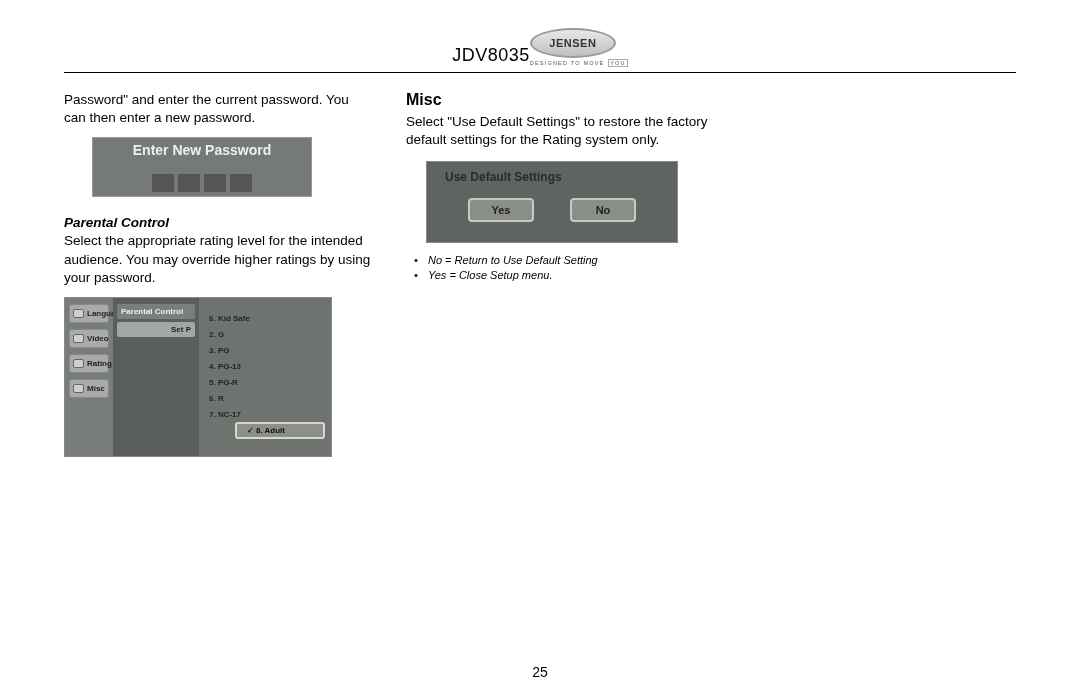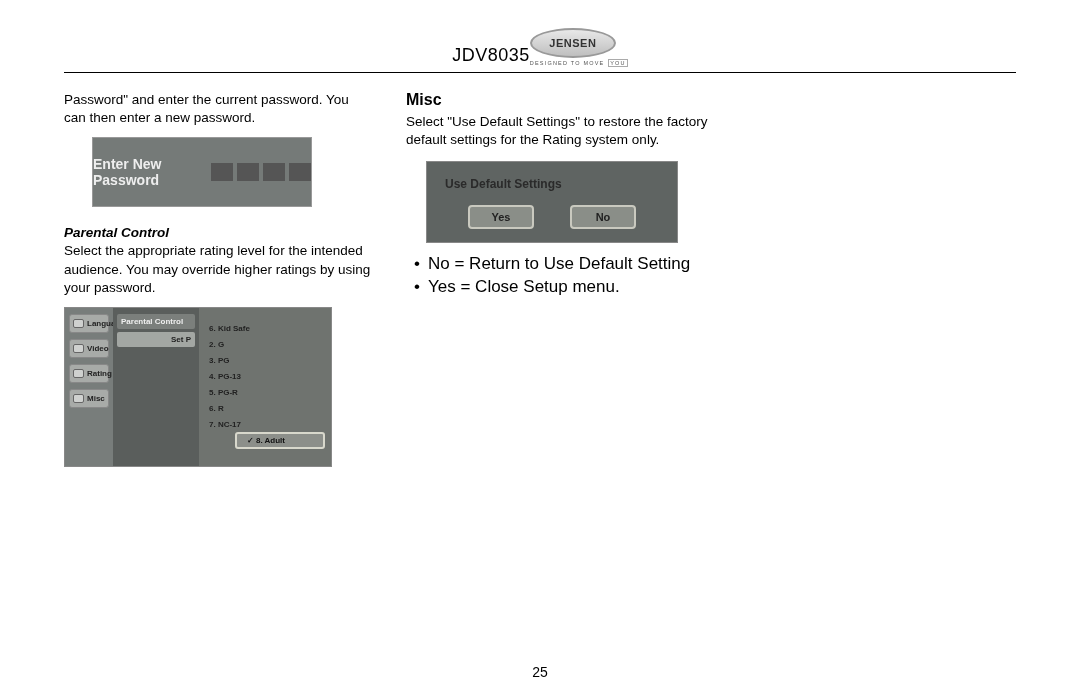--- a/index.html
+++ b/index.html
@@ -52,30 +52,30 @@
 
   .columns {
     display: flex;
     gap: 32px;
   }
   .col { width: 310px; }
   .body-text { font-size: 13.5px; line-height: 1.35; margin-bottom: 10px; }
   .subhead { font-weight: bold; font-style: italic; font-size: 13.5px; margin-bottom: 2px; }
   .section-head { font-weight: bold; font-size: 16px; margin-bottom: 4px; }
   ul.bullets { list-style: none; margin-top: 10px; }
-  ul.bullets li { font-size: 17px; line-height: 1.35; padding-left: 22px; position: relative; }
+  ul.bullets li { font-size: 11px; line-height: 1.35; padding-left: 22px; position: relative; font-style: italic; }
   ul.bullets li::before { content: "•"; position: absolute; left: 8px; }
 
   
   .pw-shot {
-    width: 220px; height: 70px;
+    width: 220px; height: 60px;
     margin: 8px 0 18px 28px;
     background: #757a78;
     border: 1px solid #999;
-    display: flex; flex-direction: row; align-items: center; justify-content: center;
+    display: flex; flex-direction: column; align-items: center; justify-content: center;
     gap: 16px;
   }
   .pw-title { color: #eee; font-weight: bold; font-size: 14px; }
   .pw-boxes { display: flex; gap: 4px; }
   .pw-box { width: 22px; height: 18px; background: #555; }
 
   
   .pc-shot {
     width: 268px; height: 160px;
     margin-top: 10px;
@@ -145,21 +145,21 @@
 
   
   .uds-shot {
     width: 252px; height: 82px;
     border: 1px solid #888;
     background: #5f6462;
     margin: 12px 0 4px 20px;
     padding: 8px 10px;
     color: #222;
   }
-  .uds-title { font-weight: bold; font-size: 12px; color: #2a2a2a; margin-bottom: 14px; margin-left: 8px; margin-top: 7px; }
+  .uds-title { font-weight: bold; font-size: 12px; color: #2a2a2a; margin-bottom: 14px; margin-left: 8px; }
   .uds-btns { display: flex; gap: 36px; justify-content: center; }
   .uds-btn {
     width: 66px; height: 24px;
     border: 2px solid #c9c9bf;
     border-radius: 4px;
     background: #8a8e88;
     display: flex; align-items: center; justify-content: center;
     font-weight: bold; font-size: 11px; color: #222;
   }
 

